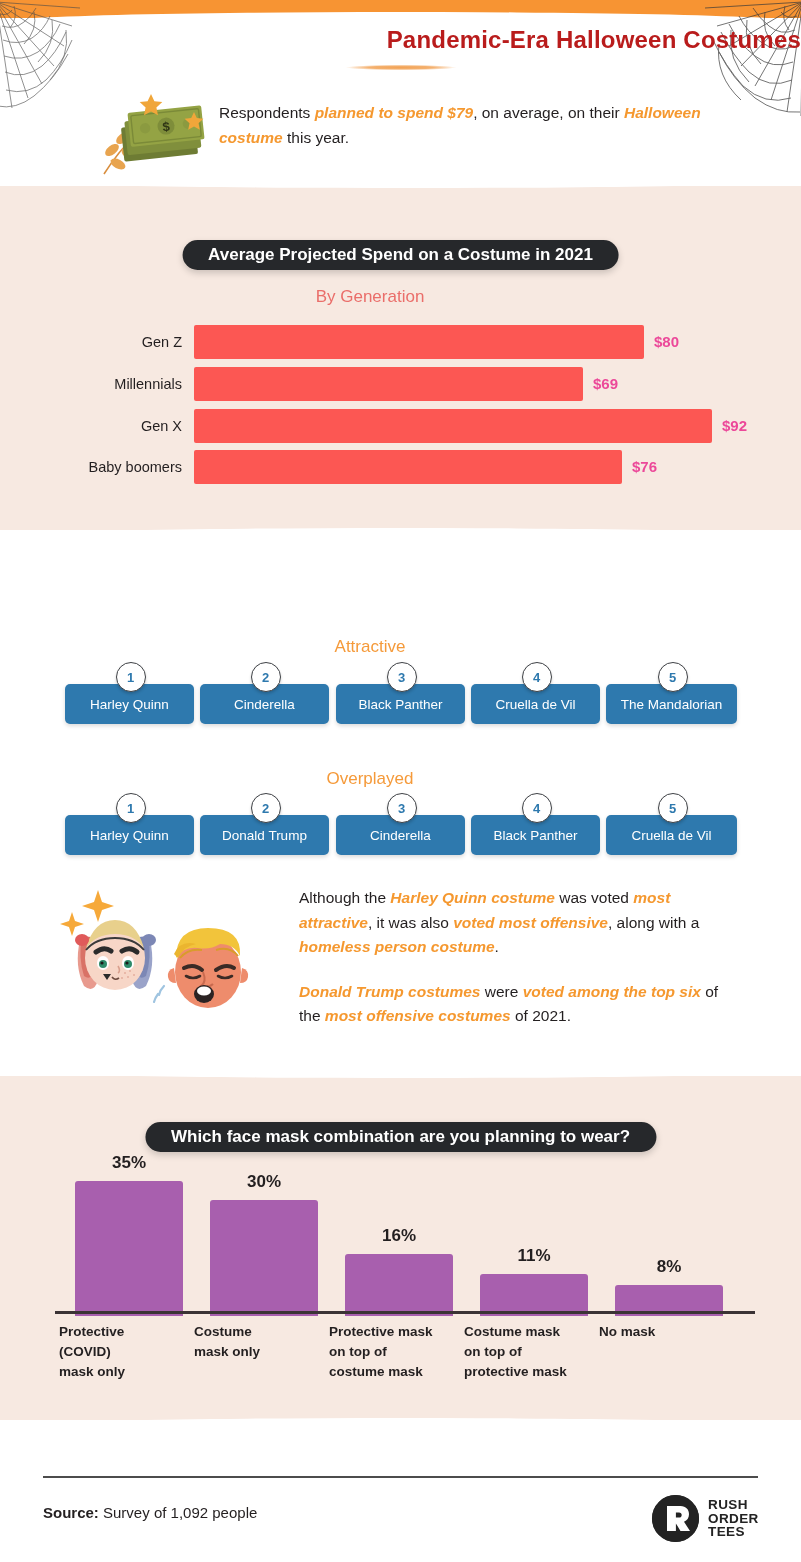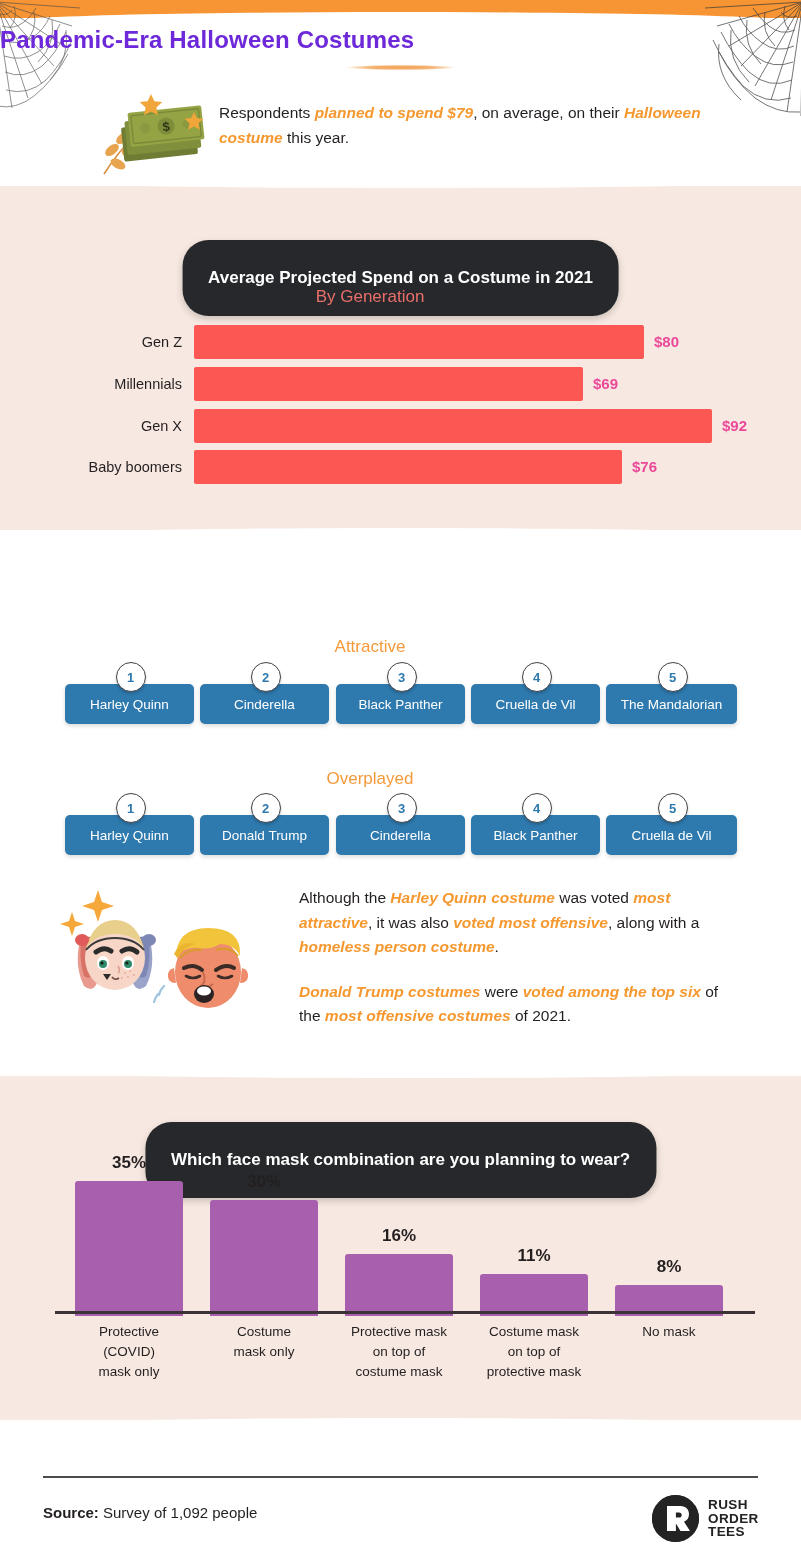--- a/index.html
+++ b/index.html
@@ -17,22 +17,22 @@
   .top-band:after{
     content:"";position:absolute;left:0;top:12px;width:801px;height:10px;
     background:#fff;border-radius:50% 50% 0 0 / 100% 100% 0 0;
   }
   .web{position:absolute;top:0;opacity:.85;}
   .web-l{left:-6px;}
   .web-r{right:-4px;}
 
   
   .title{
-    position:absolute;top:26px;left:0;width:801px;text-align:left;
-    font-size:24px;font-weight:bold;color:#6d28d9;letter-spacing:.2px;
+    position:absolute;top:26px;left:0;width:801px;text-align:right;
+    font-size:24px;font-weight:bold;color:#b91c1c;letter-spacing:.2px;
   }
   .swoosh{
     position:absolute;top:64px;left:50%;transform:translateX(-50%);
     width:118px;height:7px;
     background:radial-gradient(ellipse at center, #F2A košara 0%, #F2A356 0%, rgba(242,163,86,0) 72%);
     background:radial-gradient(ellipse 60% 50% at center, #F2A356 0%, rgba(242,163,86,.85) 45%, rgba(242,163,86,0) 78%);
     border-radius:50%;
   }
 
   
@@ -55,21 +55,21 @@
     border-radius:50% 50% 0 0 / 100% 100% 0 0;
   }
   #panel-gen{top:186px;height:344px;}
   #panel-mask{top:1076px;height:344px;}
 
   
   .pill{
     position:absolute;left:50%;transform:translateX(-50%);
     background:#26282B;color:#fff;border-radius:26px;
     font-size:17px;font-weight:bold;white-space:nowrap;
-    padding:28px 26px;box-shadow:0 3px 7px rgba(0,0,0,.18);
+    padding:5px 26px;box-shadow:0 3px 7px rgba(0,0,0,.18);
   }
   .subhead{
     position:absolute;left:0;width:740px;text-align:center;
     font-size:17px;
   }
   .sub-coral{color:#EA6E6A;}
   .sub-orange{color:#F59A3A;}
 
   
   .hbar-row{position:absolute;left:0;width:801px;height:34px;}
@@ -102,21 +102,21 @@
   .callout{position:absolute;left:299px;top:886px;width:444px;font-size:15.5px;line-height:24.5px;color:#231F20;}
   .callout p{margin:0 0 20px 0;}
   .faces{position:absolute;left:46px;top:884px;}
 
   
   .vchart{position:absolute;left:0;top:1176px;width:801px;height:140px;}
   .vbar{position:absolute;bottom:0;background:#A85FAE;border-radius:3px 3px 0 0;}
   .vbar-val{position:absolute;font-size:17px;font-weight:bold;color:#231F20;text-align:center;}
   .axis{position:absolute;left:55px;top:1311px;width:700px;height:2.5px;background:#3B3335;}
   .vlabel{
-    position:absolute;top:1322px;font-size:13.5px;line-height:20px;color:#231F20;text-align:center;
+    position:absolute;top:1322px;font-size:13.5px;line-height:20px;color:#231F20;text-align:left;font-weight:bold;
   }
 
   
   .rule{position:absolute;left:43px;top:1476px;width:715px;height:1.6px;background:#4C4C4C;}
   .source{position:absolute;left:43px;top:1504px;font-size:15px;color:#231F20;}
   .source b{font-weight:bold;}
   .logo{position:absolute;left:652px;top:1495px;display:flex;align-items:center;gap:9px;}
   .logo-mark{width:47px;height:47px;border-radius:50%;background:#232323;position:relative;}
   .logo-text{font-size:13.5px;font-weight:bold;line-height:13.5px;color:#232323;letter-spacing:.4px;}
 </style>

